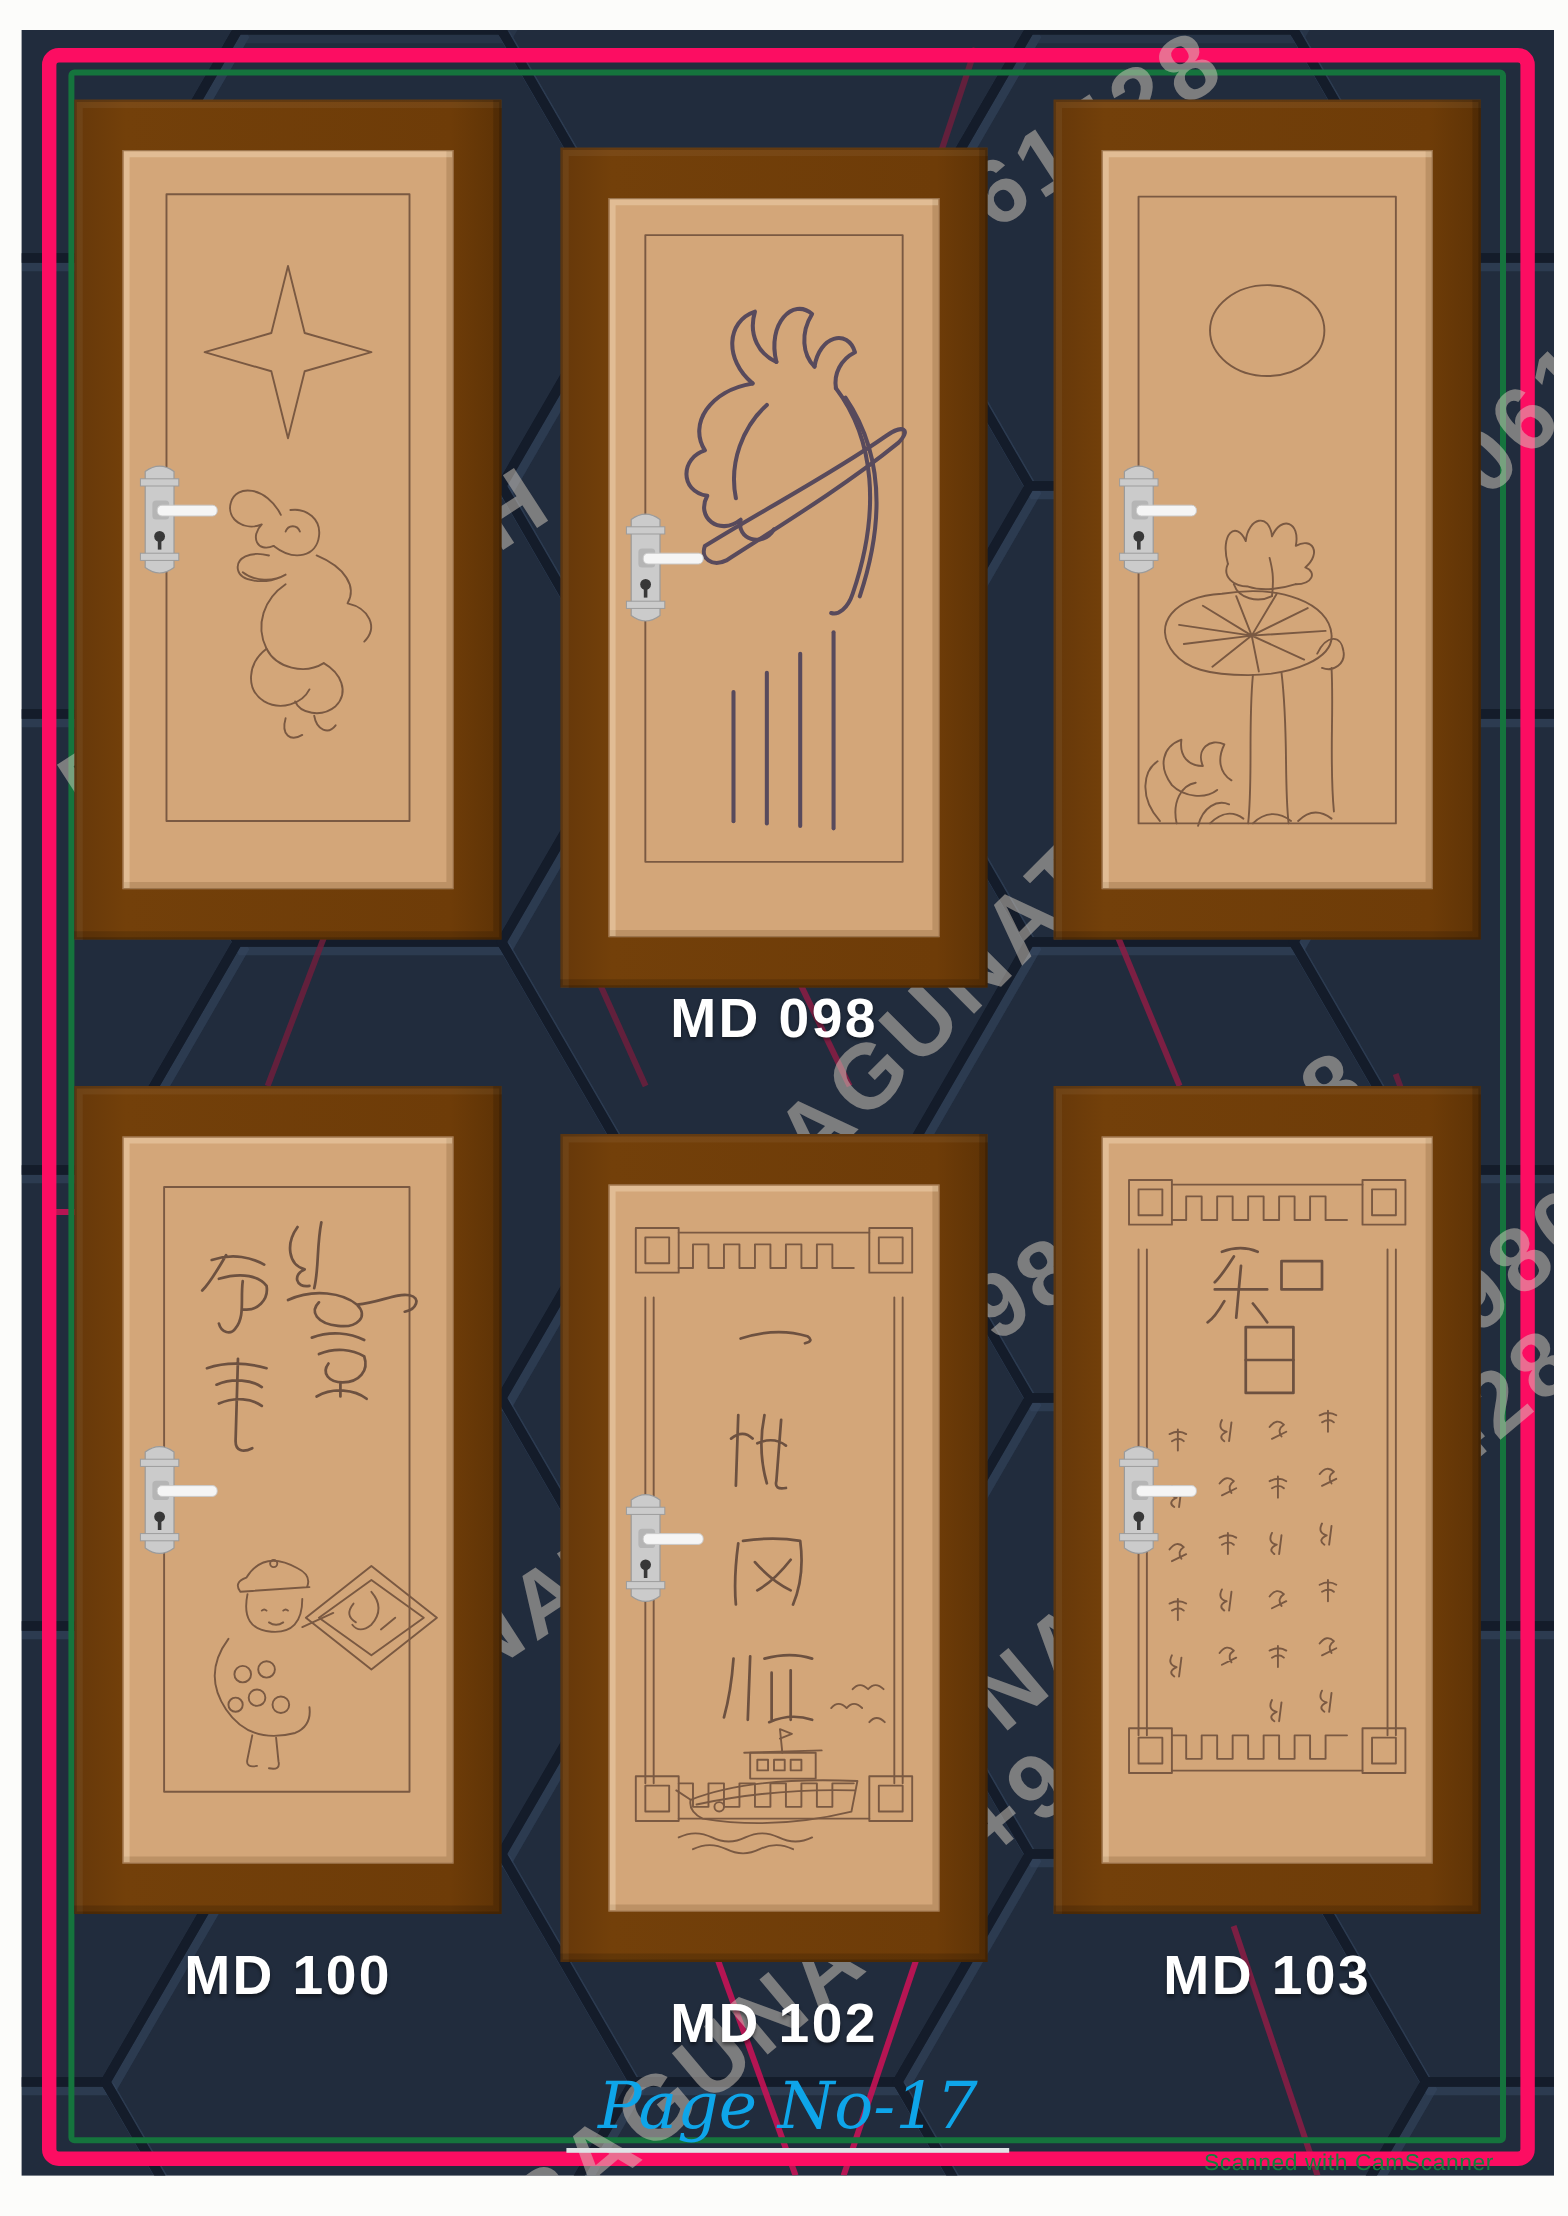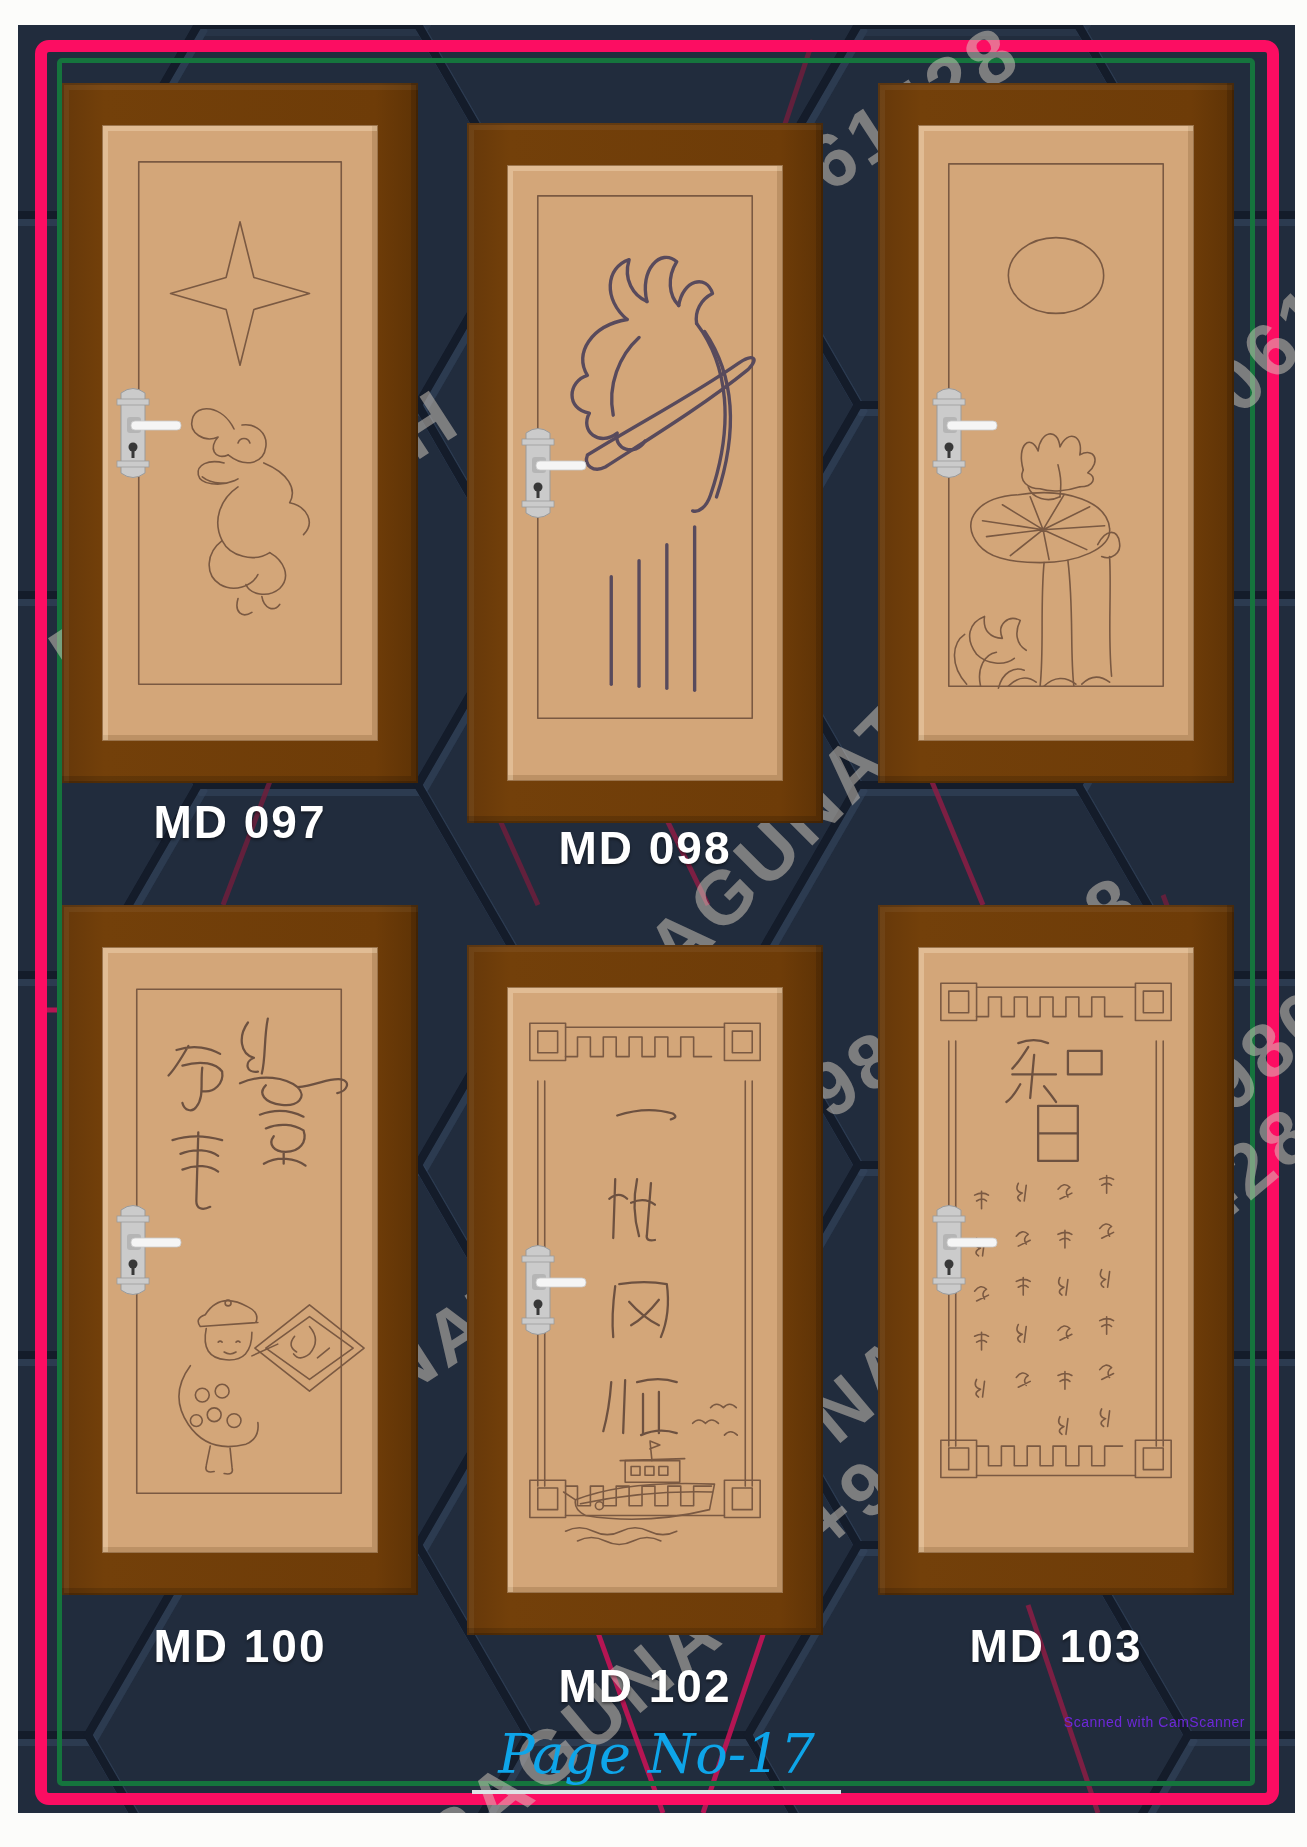--- a/index.html
+++ b/index.html
@@ -26,21 +26,21 @@
       {fill:none;stroke:#7a5942;stroke-width:1.6;stroke-linecap:round;stroke-linejoin:round;}
   .art .thick{stroke:#584a5c;stroke-width:3.4;}
   .art .med{stroke:#6d5140;stroke-width:2.3;}
   .handle{position:absolute;left:4px;top:50%;transform:translateY(-50%);width:80px;height:100px;}
   .door-label{position:absolute;width:356px;text-align:center;color:#ffffff;font-weight:bold;
               font-size:46px;letter-spacing:2px;text-shadow:0 2px 3px rgba(0,0,0,.45);}
   .lr1{top:770px;} .lr2{top:1594px;} .raised{top:756px;}
   .page-label{position:absolute;left:0;right:0;top:1698px;text-align:center;}
   .page-label span{display:inline-block;font-family:"DejaVu Serif",serif;font-style:italic;font-weight:normal;
               font-size:54px;color:#0ea5e9;padding:0 26px 4px 26px;border-bottom:4px solid #dfe3e6;}
-  .scan-note{position:absolute;right:62px;top:1714px;font-size:14px;color:#6d28d9;letter-spacing:.5px;}
+  .scan-note{position:absolute;right:62px;top:1792px;font-size:19px;color:#15803d;letter-spacing:.5px;}
 </style>
 </head>
 <body>
 
 <div class="canvas">
   <div class="board">
     <svg id="hexgrid">
         <polygon points="-256,6 -146,-184 74,-184 184,6 74,196 -146,196" fill="none" stroke="rgba(100,130,180,0.09)" stroke-width="10"></polygon>
         <polygon points="-260,0 -150,-190 70,-190 180,0 70,190 -150,190" fill="none" stroke="#141c2a" stroke-width="8"></polygon>
         <polygon points="-256,386 -146,196 74,196 184,386 74,576 -146,576" fill="none" stroke="rgba(100,130,180,0.09)" stroke-width="10"></polygon>
@@ -379,21 +379,20 @@
             <rect x="10" y="78" width="32" height="6" fill="#cbcbcb" stroke="#9b9b9b" stroke-width="0.8"></rect>
             <rect x="20" y="34" width="14" height="16" rx="3" fill="#b5b5b5"></rect>
             <rect x="24" y="38" width="50" height="9" rx="4" fill="#f5f5f5" stroke="#c9c9c9" stroke-width="0.8"></rect>
             <circle cx="26" cy="64" r="4.5" fill="#383838"></circle>
               <rect x="24.5" y="64" width="3" height="11" fill="#383838"></rect>
           </svg>
         </div>
       </div>
     </div>
 
-    <div class="door-label lr1 c1">MD 097</div>
     <div class="door-label raised c2">MD 098</div>
     <div class="door-label lr2 c1">MD 100</div>
     <div class="door-label lr2 c2">MD 102</div>
     <div class="door-label lr2 c3">MD 103</div>
 
     <div class="page-label">
       <span>Page No-17</span>
     </div>
   </div>
 

